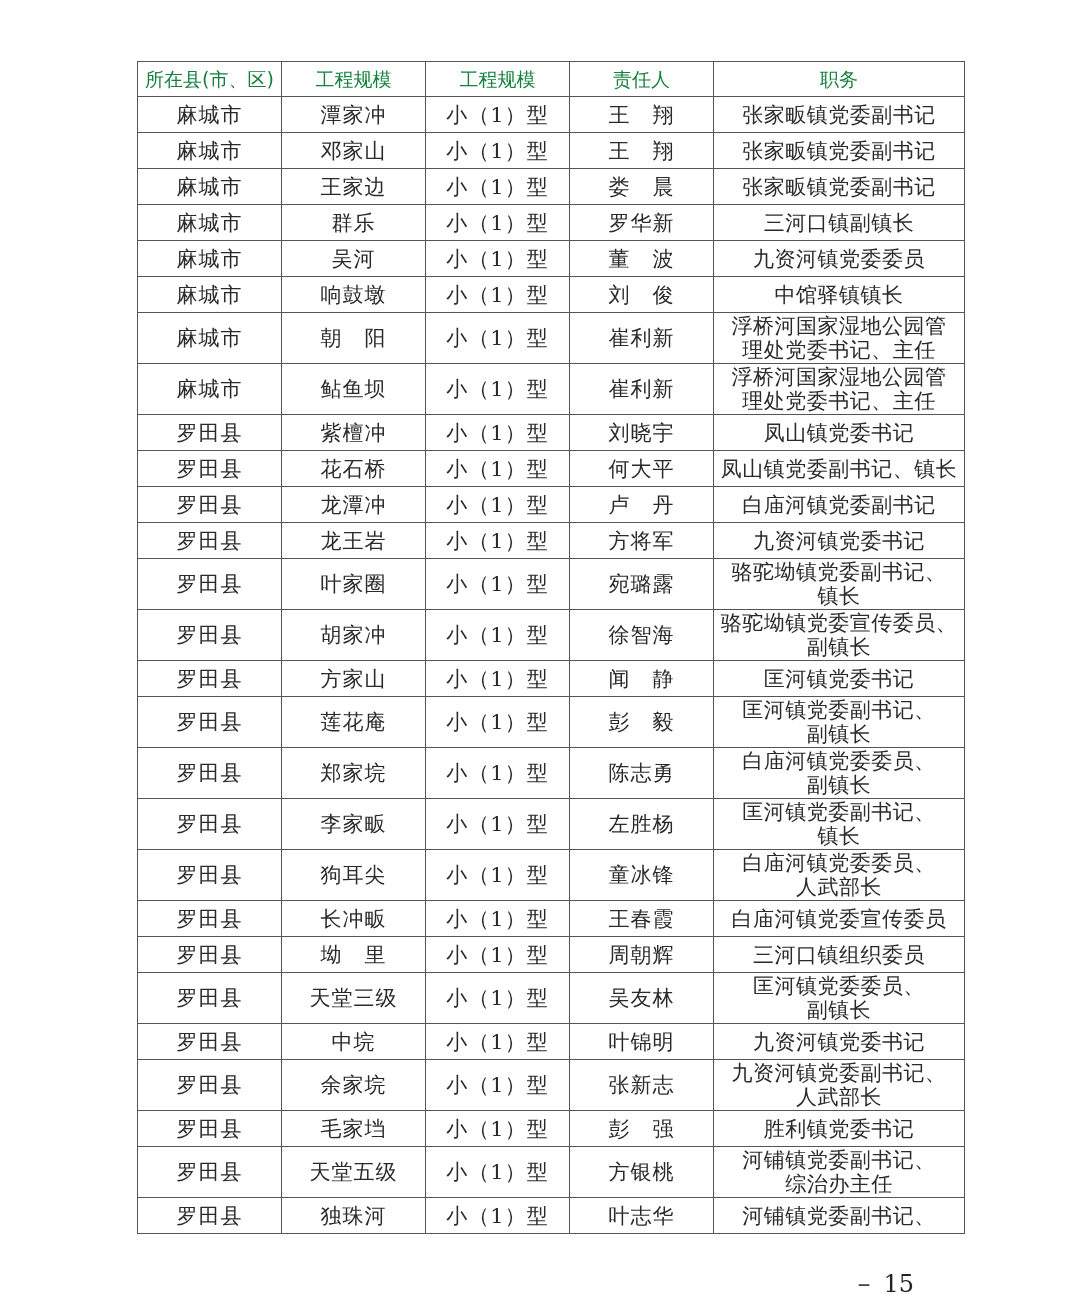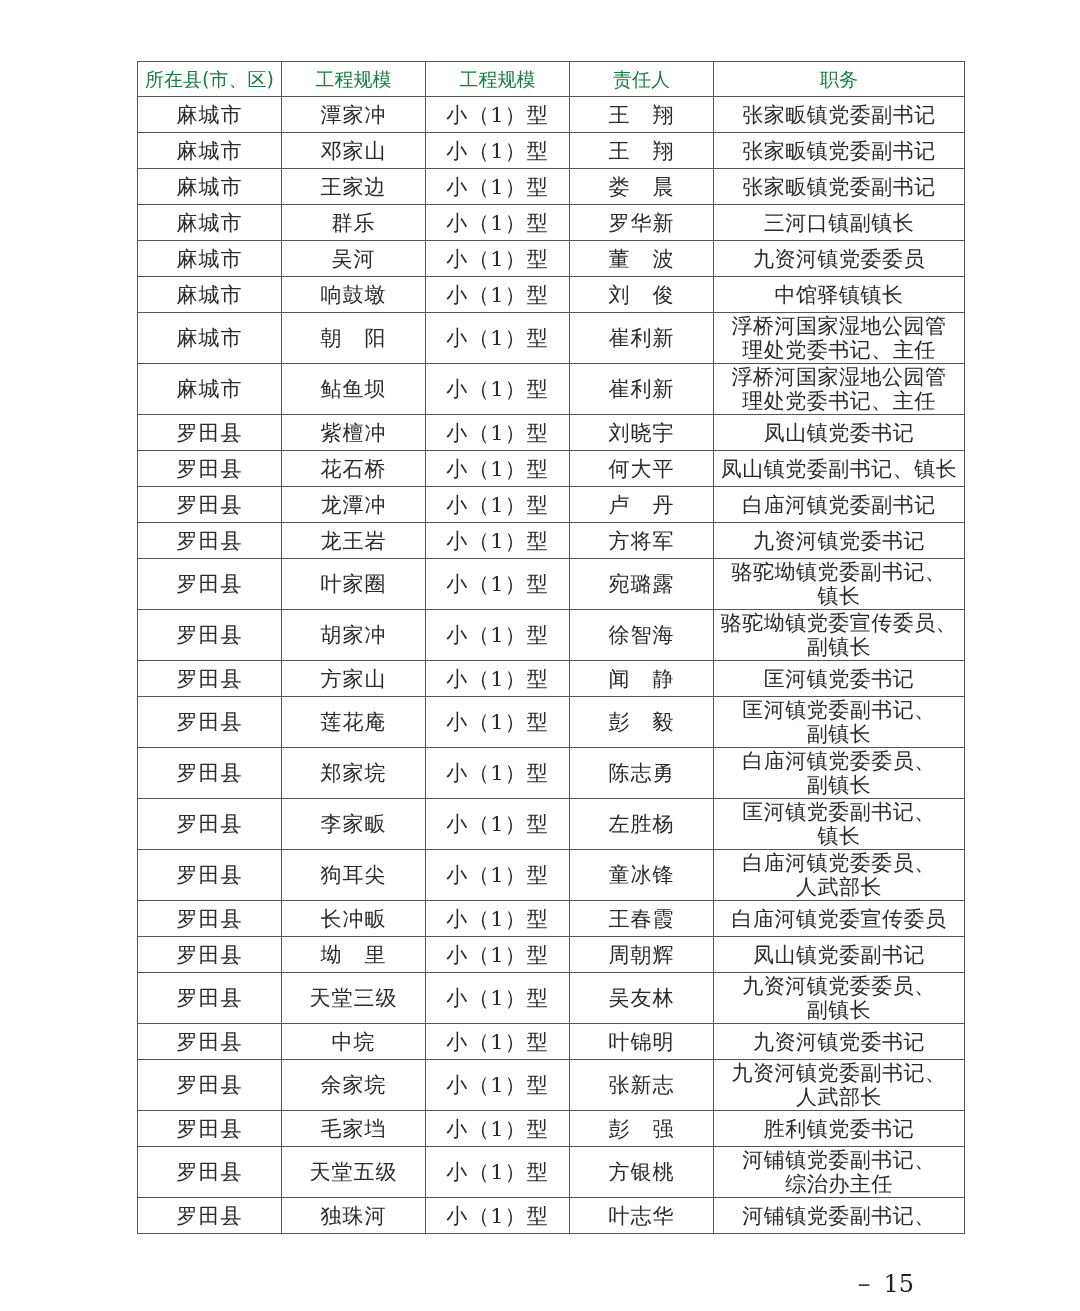--- a/index.html
+++ b/index.html
@@ -285,30 +285,30 @@
           <td class="duty single">
             <span class="duty-line">白庙河镇党委宣传委员</span>
           </td>
         </tr>
         <tr>
           <td class="single">罗田县</td>
           <td class="single">坳　里</td>
           <td class="single">小（1）型</td>
           <td class="single">周朝辉</td>
           <td class="duty single">
-            <span class="duty-line">凤山镇党委副书记</span>
+            <span class="duty-line">三河口镇组织委员</span>
           </td>
         </tr>
         <tr class="double">
           <td>罗田县</td>
           <td>天堂三级</td>
           <td>小（1）型</td>
           <td>吴友林</td>
           <td class="duty">
-            <span class="duty-line">九资河镇党委委员、</span>
+            <span class="duty-line">匡河镇党委委员、</span>
             <span class="duty-line">副镇长</span>
           </td>
         </tr>
         <tr>
           <td class="single">罗田县</td>
           <td class="single">中垸</td>
           <td class="single">小（1）型</td>
           <td class="single">叶锦明</td>
           <td class="duty single">
             <span class="duty-line">九资河镇党委书记</span>

